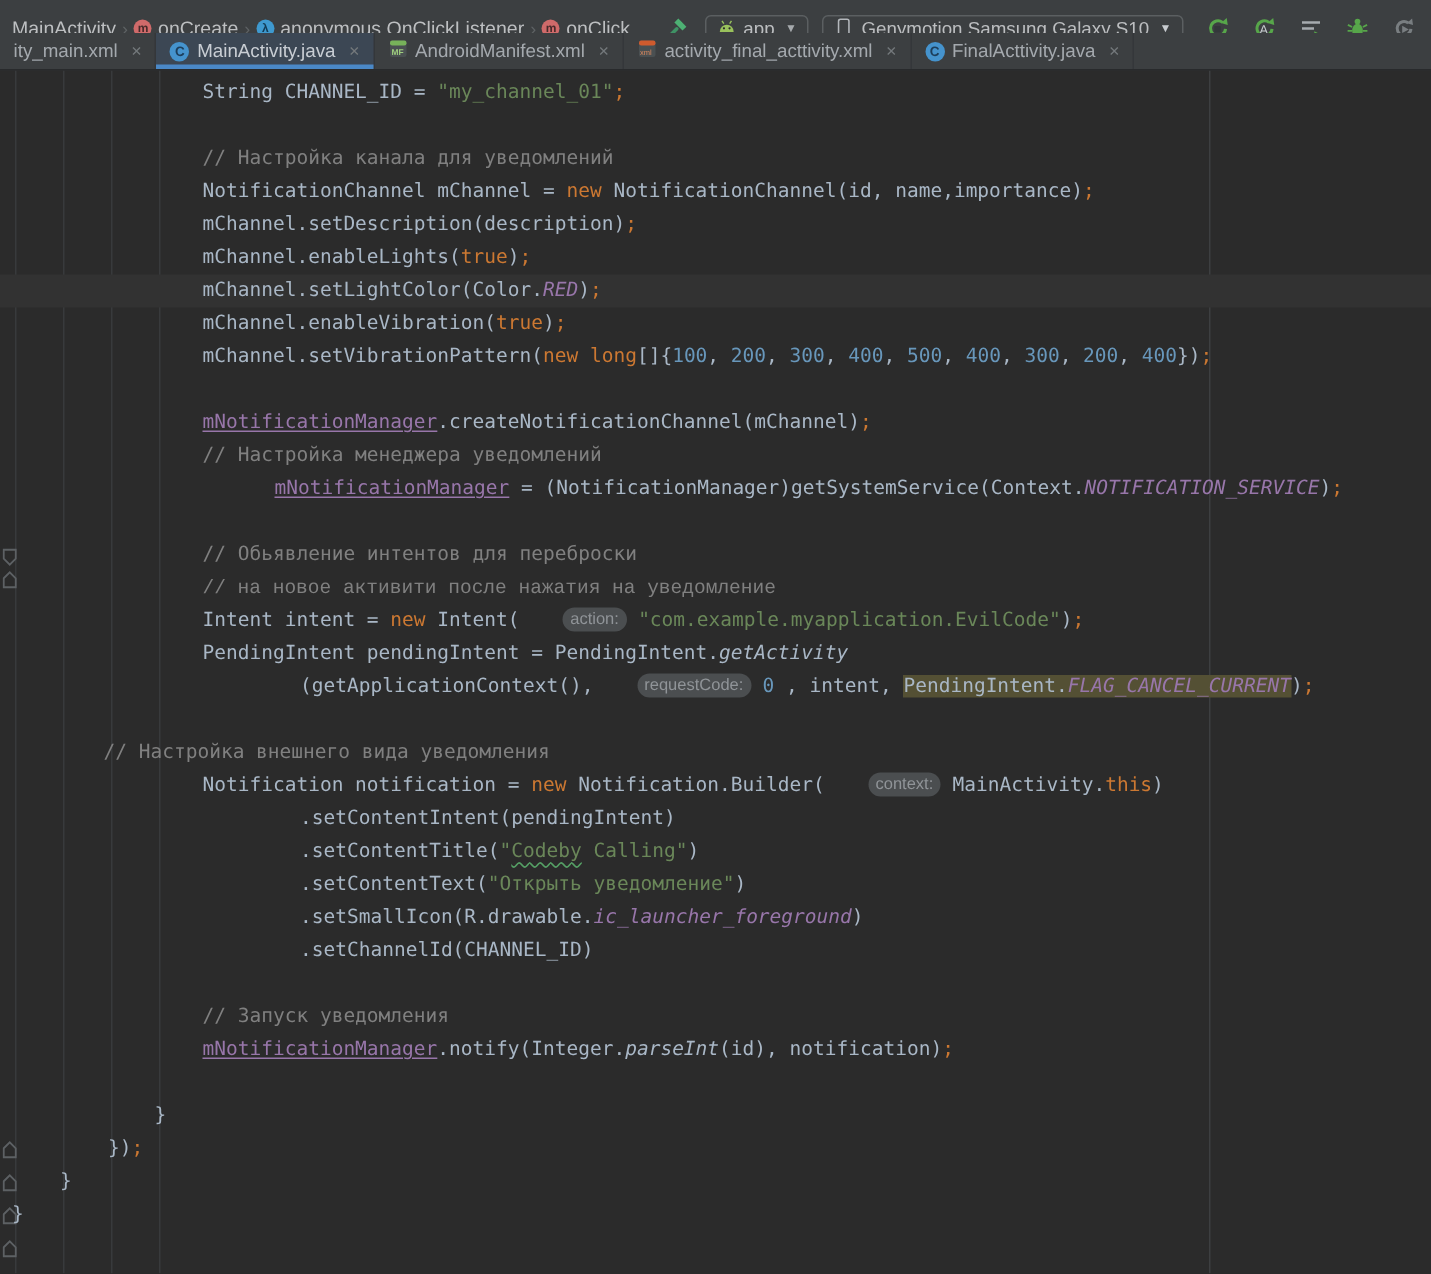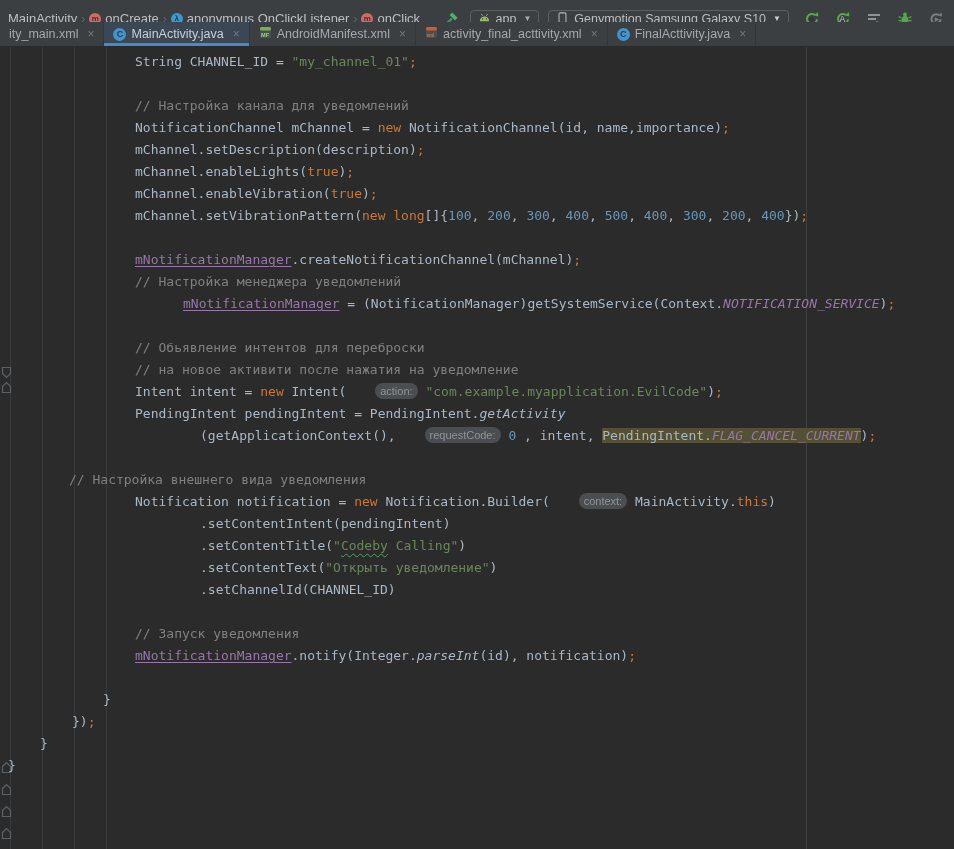--- a/index.html
+++ b/index.html
@@ -257,38 +257,40 @@
           <path d="M1.5 5.5 L5.5 1.5 L9.5 5.5 L9.5 11.5 L1.5 11.5 Z" fill="none" stroke="#5d6164" stroke-width="1.2"></path>
         </svg></div>
     </div>
   <div class="code" id="code">
       <div class="code-line" style="padding-left: 135px;"><span class="tk-plain">String CHANNEL_ID = </span><span class="tk-str">"my_channel_01"</span><span class="tk-semi">;</span></div>
       <div class="code-line" style="padding-left: 135px;"></div>
       <div class="code-line" style="padding-left: 135px;"><span class="tk-cmt">// Настройка канала для уведомлений</span></div>
       <div class="code-line" style="padding-left: 135px;"><span class="tk-plain">NotificationChannel mChannel = </span><span class="tk-kw">new</span><span class="tk-plain"> NotificationChannel(id, name,importance)</span><span class="tk-semi">;</span></div>
       <div class="code-line" style="padding-left: 135px;"><span class="tk-plain">mChannel.setDescription(description)</span><span class="tk-semi">;</span></div>
       <div class="code-line" style="padding-left: 135px;"><span class="tk-plain">mChannel.enableLights(</span><span class="tk-kw">true</span><span class="tk-plain">)</span><span class="tk-semi">;</span></div>
+      <div class="code-line current" style="padding-left: 135px;"><span class="tk-plain">mChannel.setLightColor(Color.</span><span class="tk-cst">RED</span><span class="tk-plain">)</span><span class="tk-semi">;</span></div>
       <div class="code-line" style="padding-left: 135px;"><span class="tk-plain">mChannel.enableVibration(</span><span class="tk-kw">true</span><span class="tk-plain">)</span><span class="tk-semi">;</span></div>
       <div class="code-line" style="padding-left: 135px;"><span class="tk-plain">mChannel.setVibrationPattern(</span><span class="tk-kw">new</span><span class="tk-plain"> </span><span class="tk-kw">long</span><span class="tk-plain">[]{</span><span class="tk-num">100</span><span class="tk-plain">, </span><span class="tk-num">200</span><span class="tk-plain">, </span><span class="tk-num">300</span><span class="tk-plain">, </span><span class="tk-num">400</span><span class="tk-plain">, </span><span class="tk-num">500</span><span class="tk-plain">, </span><span class="tk-num">400</span><span class="tk-plain">, </span><span class="tk-num">300</span><span class="tk-plain">, </span><span class="tk-num">200</span><span class="tk-plain">, </span><span class="tk-num">400</span><span class="tk-plain">})</span><span class="tk-semi">;</span></div>
       <div class="code-line" style="padding-left: 135px;"></div>
       <div class="code-line" style="padding-left: 135px;"><span class="tk-fld">mNotificationManager</span><span class="tk-plain">.createNotificationChannel(mChannel)</span><span class="tk-semi">;</span></div>
       <div class="code-line" style="padding-left: 135px;"><span class="tk-cmt">// Настройка менеджера уведомлений</span></div>
       <div class="code-line" style="padding-left: 135px; margin-left: 48px;"><span class="tk-fld">mNotificationManager</span><span class="tk-plain"> = (NotificationManager)getSystemService(Context.</span><span class="tk-cst">NOTIFICATION_SERVICE</span><span class="tk-plain">)</span><span class="tk-semi">;</span></div>
       <div class="code-line" style="padding-left: 135px;"></div>
       <div class="code-line" style="padding-left: 135px;"><span class="tk-cmt">// Обьявление интентов для переброски</span></div>
-      <div class="code-line" style="padding-left: 135px;"><span class="tk-cmt">// на новое активити после нажатия на уведомление</span></div>
+      <div class="code-line" style="padding-left: 135px; font-family: Liberation Mono, monospace;"><span class="tk-cmt">// на новое активити после нажатия на уведомление</span></div>
       <div class="code-line" style="padding-left: 135px;"><span class="tk-plain">Intent intent = </span><span class="tk-kw">new</span><span class="tk-plain"> Intent( </span><span class="tk-hint">action:</span><span class="tk-plain"> </span><span class="tk-str">"com.example.myapplication.EvilCode"</span><span class="tk-plain">)</span><span class="tk-semi">;</span></div>
       <div class="code-line" style="padding-left: 135px;"><span class="tk-plain">PendingIntent pendingIntent = PendingIntent.</span><span class="tk-stm">getActivity</span></div>
       <div class="code-line" style="padding-left: 200px;"><span class="tk-plain">(getApplicationContext(), </span><span class="tk-hint">requestCode:</span><span class="tk-plain"> </span><span class="tk-num">0</span><span class="tk-plain"> , intent, </span><span class="tk-hlp">PendingIntent.</span><span class="tk-hlc">FLAG_CANCEL_CURRENT</span><span class="tk-plain">)</span><span class="tk-semi">;</span></div>
       <div class="code-line" style="padding-left: 135px;"></div>
       <div class="code-line" style="padding-left: 69px;"><span class="tk-cmt">// Настройка внешнего вида уведомления</span></div>
       <div class="code-line" style="padding-left: 135px;"><span class="tk-plain">Notification notification = </span><span class="tk-kw">new</span><span class="tk-plain"> Notification.Builder( </span><span class="tk-hint">context:</span><span class="tk-plain"> MainActivity.</span><span class="tk-kw">this</span><span class="tk-plain">)</span></div>
       <div class="code-line" style="padding-left: 200px;"><span class="tk-plain">.setContentIntent(pendingIntent)</span></div>
       <div class="code-line" style="padding-left: 200px;"><span class="tk-plain">.setContentTitle(</span><span class="tk-str">"</span><span class="tk-typo">Codeby</span><span class="tk-str"> Calling"</span><span class="tk-plain">)</span></div>
       <div class="code-line" style="padding-left: 200px;"><span class="tk-plain">.setContentText(</span><span class="tk-str">"Открыть уведомление"</span><span class="tk-plain">)</span></div>
+      <div class="code-line" style="padding-left: 200px;"><span class="tk-plain">.setSmallIcon(R.drawable.</span><span class="tk-cst">ic_launcher_foreground</span><span class="tk-plain">)</span></div>
       <div class="code-line" style="padding-left: 200px;"><span class="tk-plain">.setChannelId(CHANNEL_ID)</span></div>
       <div class="code-line" style="padding-left: 135px;"></div>
       <div class="code-line" style="padding-left: 135px;"><span class="tk-cmt">// Запуск уведомления</span></div>
       <div class="code-line" style="padding-left: 135px;"><span class="tk-fld">mNotificationManager</span><span class="tk-plain">.notify(Integer.</span><span class="tk-stm">parseInt</span><span class="tk-plain">(id), notification)</span><span class="tk-semi">;</span></div>
       <div class="code-line" style="padding-left: 135px;"></div>
       <div class="code-line" style="padding-left: 103px;"><span class="tk-plain">}</span></div>
       <div class="code-line" style="padding-left: 72px;"><span class="tk-plain">})</span><span class="tk-semi">;</span></div>
       <div class="code-line" style="padding-left: 40px;"><span class="tk-plain">}</span></div>
       <div class="code-line" style="padding-left: 8px;"><span class="tk-plain">}</span></div>
     </div>

